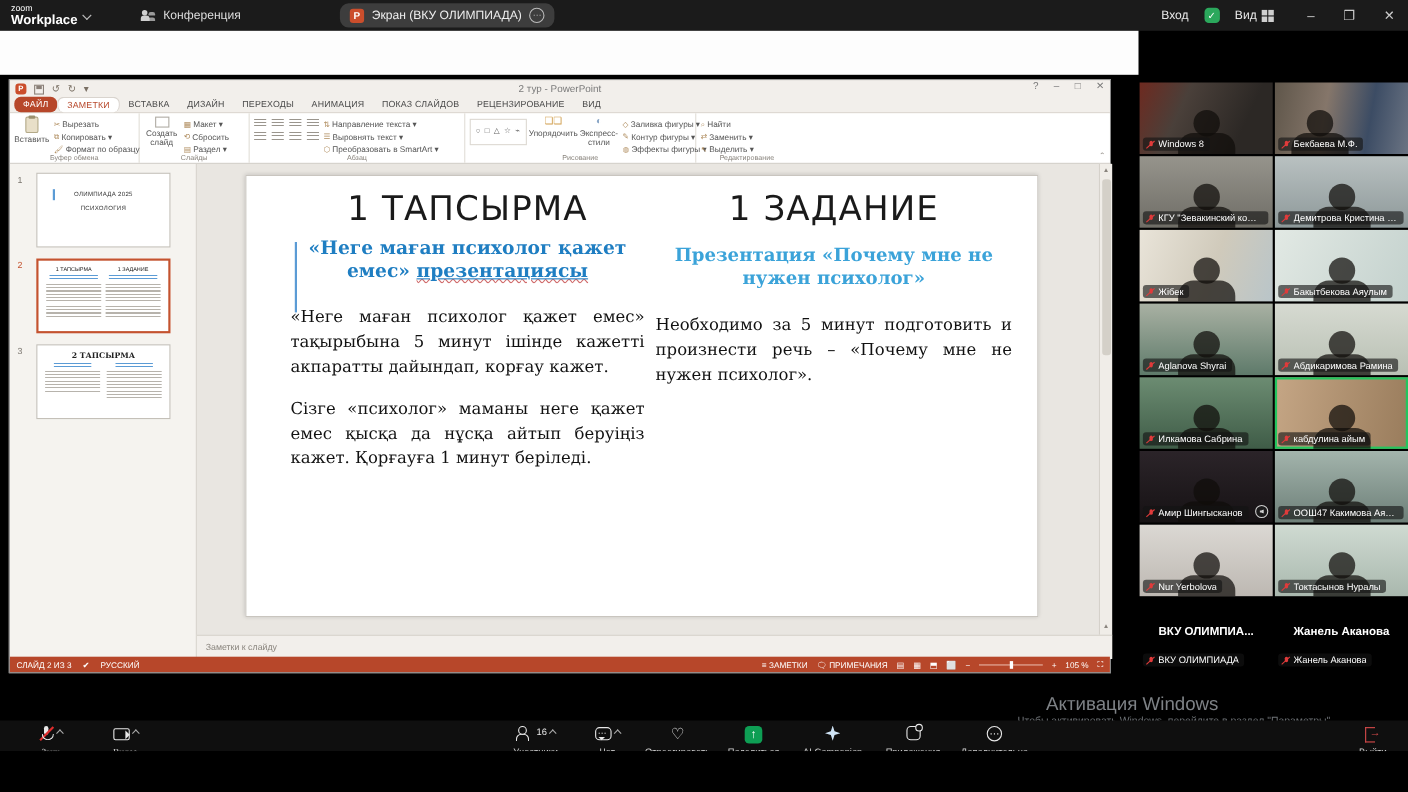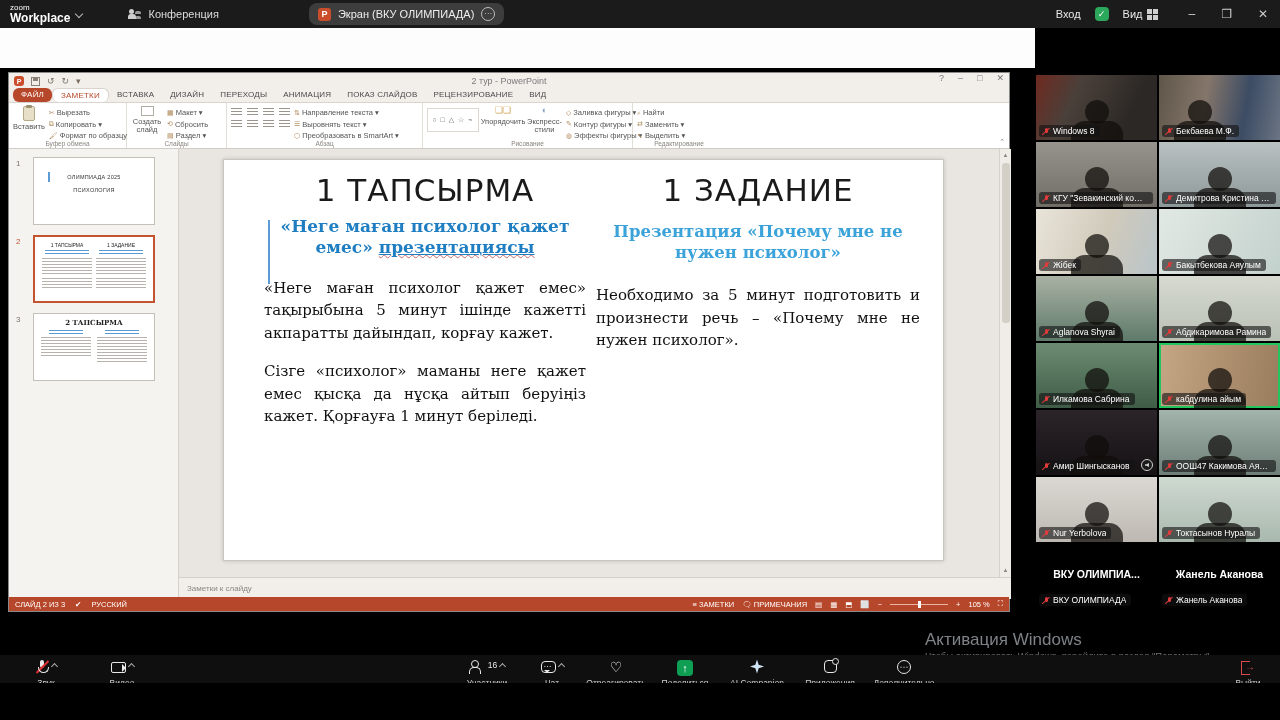--- a/index.html
+++ b/index.html
@@ -140,21 +140,21 @@
   .t8{background:linear-gradient(#d6dad1,#b9c0b4);}
   .t9{background:linear-gradient(#6c8c72,#3f5c47);}
   .t10{background:linear-gradient(100deg,#c5a685,#997c5c);}
   .t11{background:linear-gradient(#2b2429,#161214);}
   .t12{background:linear-gradient(#a3b4ac,#6d7f78);}
   .t13{background:linear-gradient(#dbd8d3,#bdb8b2);}
   .t14{background:linear-gradient(#cfdad1,#a9b8ae);}
   .t15,.t16{background:#000;}
 
   
-  .wm1{position:absolute;left:925px;top:630px;font-size:17px;color:#7e8286;}
+  .wm1{position:absolute;left:951px;top:630px;font-size:17px;color:#7e8286;}
   .wm2{position:absolute;left:925px;top:650px;font-size:9.5px;color:#6f7377;}
 
   
   .ztb{position:absolute;left:0;top:655px;width:1280px;height:37px;background:#0f0f0f;display:flex;align-items:center;}
   .zbtn{display:flex;flex-direction:column;align-items:center;justify-content:center;gap:2px;color:#d9d9d9;width:64px;}
   .zbtn .lab{font-size:8.5px;color:#cfcfcf;white-space:nowrap;}
   .irow{display:flex;align-items:flex-start;gap:3px;height:16px;}
   .micbig{position:relative;width:13px;height:15px;}
   .micbig::before{content:"";position:absolute;left:4.5px;top:0;width:4px;height:8px;border-radius:2px;background:#e8e8e8;}
   .micbig::after{content:"";position:absolute;left:2px;top:7px;width:9px;height:5px;border:1.3px solid #e8e8e8;border-top:none;border-radius:0 0 6px 6px;}
@@ -583,21 +583,21 @@
           <span class="mic8"></span>
           <span class="nm">Жанель Аканова</span>
         </div>
     </div>
   </div>
 
   <div class="wm1">Активация Windows</div>
   <div class="wm2">Чтобы активировать Windows, перейдите в раздел "Параметры".</div>
 
   <div class="ztb">
-    <div class="grp" style="margin-left:14px;gap:12px;">
+    <div class="grp" style="margin-left:14px;gap:4px;font-family:Liberation Serif, serif;">
       <div class="zbtn">
         <span class="irow">
             <span class="micbig">
               <span class="slash"></span>
             </span>
             <span class="chevt"></span>
           </span>
         <span class="lab">Звук</span>
       </div>
       <div class="zbtn">

